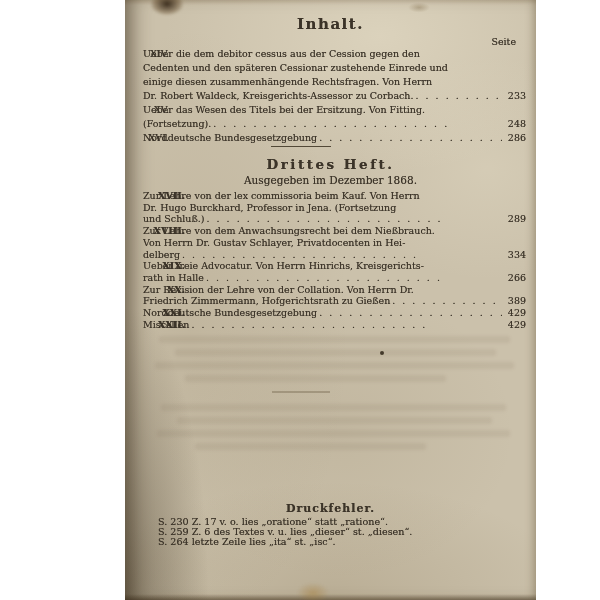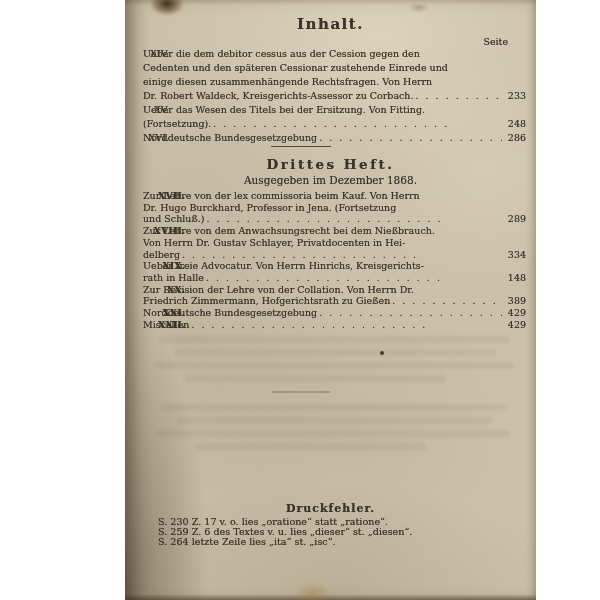--- a/index.html
+++ b/index.html
@@ -39,21 +39,21 @@
   .g3{left:30px;right:22px;top:362px;}
   .g4{left:60px;right:90px;top:375px;}
   .g5{left:36px;right:30px;top:404px;}
   .g6{left:52px;right:44px;top:417px;}
   .g7{left:32px;right:26px;top:430px;}
   .g8{left:70px;right:110px;top:443px;}
   .ghost-rule{left:147px;top:391px;width:58px;height:2px;background:rgba(92,78,54,0.32);filter:blur(.7px);}
 
   .txt{text-shadow:0 0 .5px rgba(59,51,40,.7);}
   .title{top:15px;left:0;width:100%;text-align:center;font-size:15px;font-weight:bold;letter-spacing:1.5px;}
-  .seite{top:36px;right:28px;font-size:9.5px;}
+  .seite{top:36px;right:20px;font-size:9.5px;}
   .toc{left:18px;right:10px;}
   .toc1{top:47px;}
   .toc2{top:190px;}
   .toc .entry{position:relative;display:flex;align-items:flex-start;}
   .toc1 .entry{font-size:9.5px;line-height:14px;}
   .toc2 .entry{font-size:9.5px;line-height:11.7px;}
   .num{flex:none;text-align:right;}
   .toc1 .num{width:26px;padding-right:6px;}
   .toc2 .num{width:42px;padding-right:11px;font-weight:bold;}
   .ebody{position:relative;flex:1;min-width:0;overflow:hidden;}
@@ -165,21 +165,21 @@
       </div>
     </div>
 
     <div class="entry">
       <div class="num">XIX.</div>
       <div class="ebody">
         <div class="line">Ueber freie Advocatur. Von Herrn Hinrichs, Kreisgerichts-</div>
         <div class="lastline">
           <span class="ltxt">rath in Halle</span>
           <span class="dots">.  .  .  .  .  .  .  .  .  .  .  .  .  .  .  .  .  .  .  .  .  .  .  .</span>
-          <span class="pg">148</span>
+          <span class="pg">266</span>
         </div>
       </div>
     </div>
 
     <div class="entry">
       <div class="num">XX.</div>
       <div class="ebody">
         <div class="line">Zur Revision der Lehre von der Collation. Von Herrn Dr.</div>
         <div class="lastline">
           <span class="ltxt">Friedrich Zimmermann, Hofgerichtsrath zu Gießen</span>

